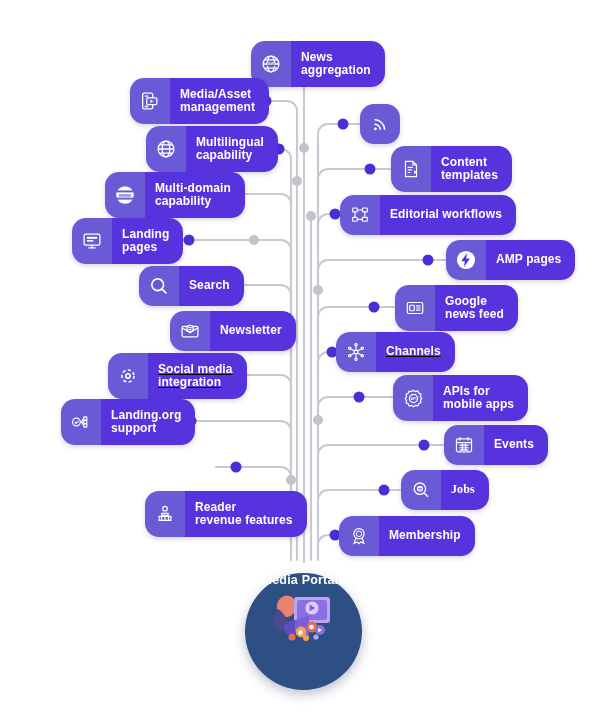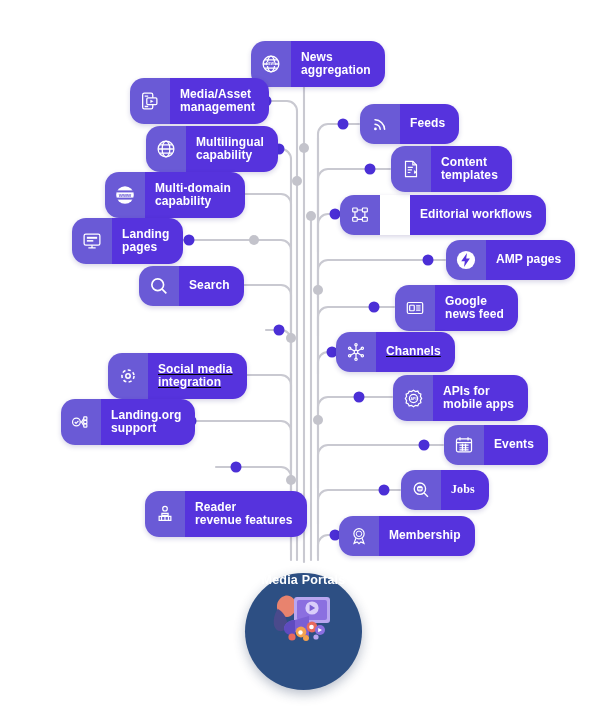--- a/index.html
+++ b/index.html
@@ -181,20 +181,32 @@
   <div class="node" style="left:139px;top:266px;">
     <span class="ic">
       <svg width="22" height="22" viewBox="0 0 24 24" fill="none" stroke="#fff" stroke-width="1.8">
         <circle cx="10.6" cy="10.6" r="6.4"></circle>
           <line x1="15.4" y1="15.4" x2="20" y2="20"></line>
       </svg>
     </span>
     <span class="lb">Search</span>
   </div>
 
+  <div class="node" style="left:170px;top:311px;">
+    <span class="ic">
+      <svg width="22" height="22" viewBox="0 0 24 24" fill="none" stroke="#fff" stroke-width="1.4">
+        <rect x="3.4" y="7" width="17.2" height="11.4" rx="1.8"></rect>
+        <path d="M3.4 8.4 L12 14 L20.6 8.4"></path>
+        <circle cx="12" cy="9.4" r="3.5" fill="#6a5ad6"></circle>
+        <line x1="10.3" y1="8.4" x2="13.7" y2="8.4"></line>
+          <line x1="10.3" y1="10.4" x2="13.7" y2="10.4"></line>
+      </svg>
+    </span>
+    <span class="lb">Newsletter</span>
+  </div>
 
   <div class="node tall" style="left:108px;top:353px;text-decoration:underline;">
     <span class="ic">
       <svg width="22" height="22" viewBox="0 0 24 24" fill="none" stroke="#fff" stroke-width="1.7">
         <circle cx="12" cy="12" r="6.6" stroke-dasharray="3.4 2.6"></circle>
         <circle cx="12" cy="12" r="2.4"></circle>
       </svg>
     </span>
     <span class="lb">Social media
 integration</span>
@@ -234,39 +246,38 @@
   </div>
 
   <div class="node" style="left:360px;top:104px;">
     <span class="ic">
       <svg width="22" height="22" viewBox="0 0 24 24" fill="none" stroke="#fff" stroke-width="1.7" stroke-linecap="round">
         <circle cx="7" cy="17.4" r="1.5" fill="#fff" stroke="none"></circle>
         <path d="M6.6 12.2a6 6 0 0 1 5.6 5.6"></path>
         <path d="M6.6 7.4a10.8 10.8 0 0 1 10.4 10.4"></path>
       </svg>
     </span>
-    <span class="lb">Feeds</span>
   </div>
 
   <div class="node tall" style="left:391px;top:146px;">
     <span class="ic">
       <svg width="22" height="22" viewBox="0 0 24 24" fill="none" stroke="#fff" stroke-width="1.3">
         <path d="M6 3.6h8l4 4v12.8H6z"></path>
         <path d="M14 3.6v4h4"></path>
         <line x1="8.4" y1="10.2" x2="14" y2="10.2"></line>
           <line x1="8.4" y1="13" x2="13" y2="13"></line>
         <line x1="8.4" y1="15.8" x2="11.4" y2="15.8"></line>
         <path d="M15.6 13.2l3 3-3.4 1 .4-4z" fill="#fff" stroke="none"></path>
       </svg>
     </span>
     <span class="lb">Content
 templates</span>
   </div>
 
-  <div class="node" style="left:340px;top:195px;gap:30px;">
+  <div class="node" style="left:340px;top:195px;">
     <span class="ic">
       <svg width="22" height="22" viewBox="0 0 24 24" fill="none" stroke="#fff" stroke-width="1.25">
         <rect x="4" y="4.4" width="5" height="4.2" rx=".8"></rect>
         <rect x="14.6" y="4.4" width="5.4" height="4.2" rx=".8"></rect>
         <rect x="4" y="14.6" width="5" height="4.2" rx=".8"></rect>
         <rect x="14.6" y="14.6" width="5.4" height="4.2" rx=".8"></rect>
         <line x1="9" y1="6.5" x2="14.6" y2="6.5"></line>
         <line x1="9" y1="16.7" x2="14.6" y2="16.7"></line>
         <line x1="6.5" y1="8.6" x2="6.5" y2="14.6"></line>
         <line x1="17.3" y1="8.6" x2="17.3" y2="14.6"></line>

